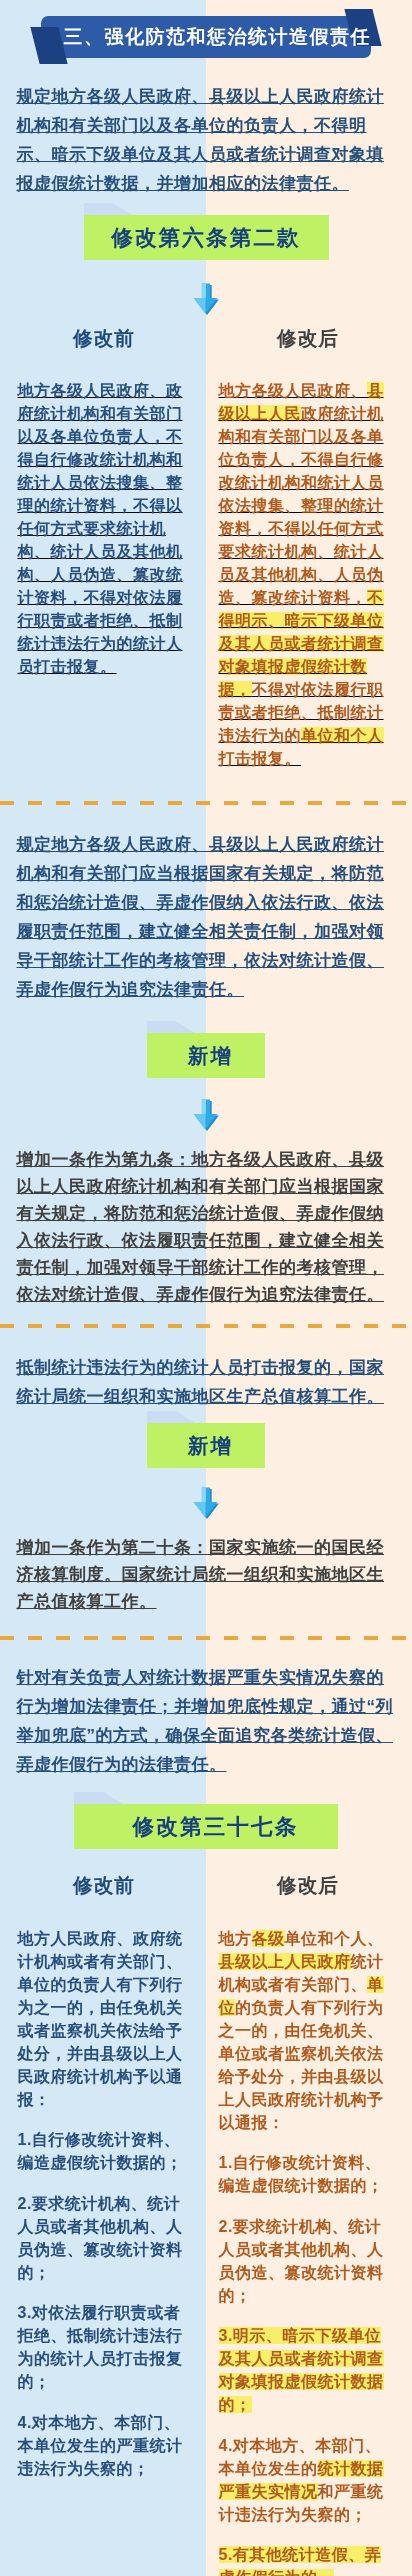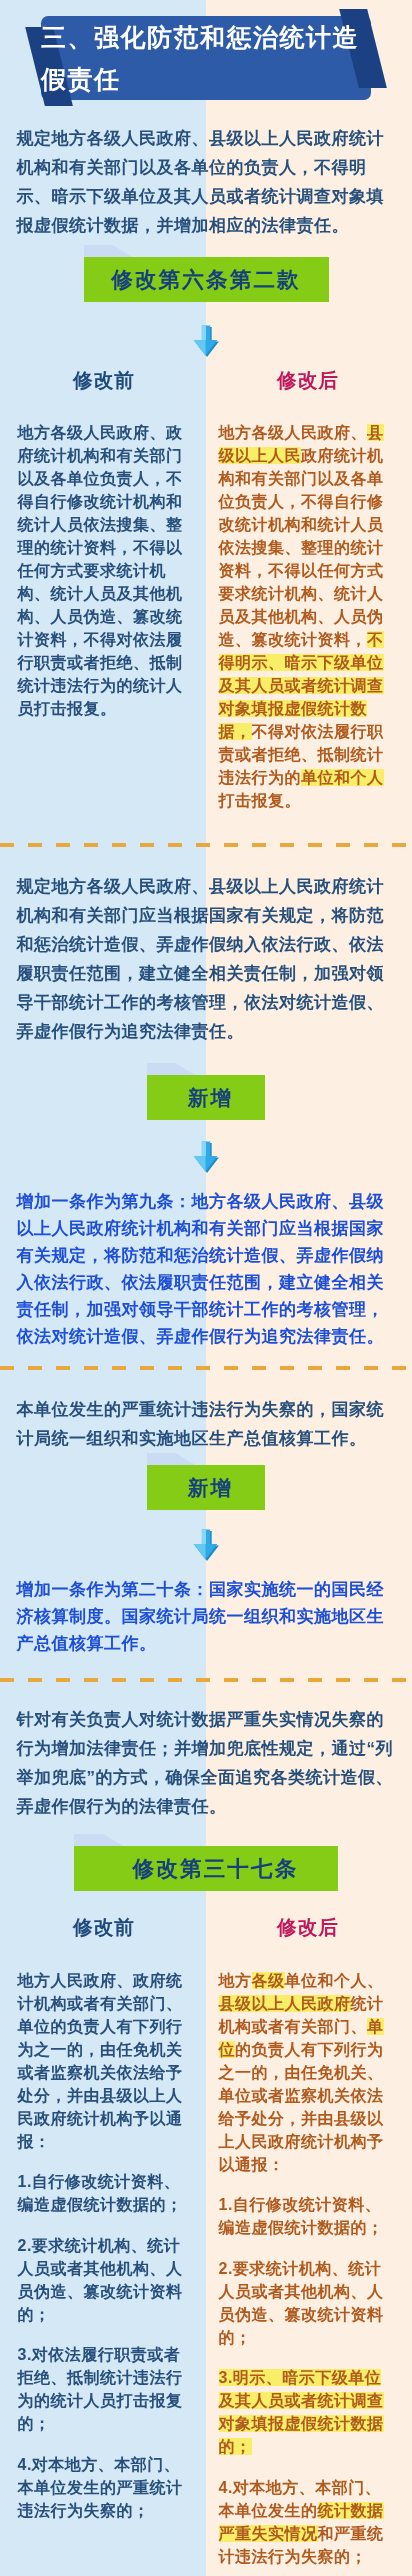--- a/index.html
+++ b/index.html
@@ -10,54 +10,54 @@
   }
   .bg{position:absolute;top:0;bottom:0;width:50%;}
   .bg-left{left:0;background:#d5e8f6;}
   .bg-right{right:0;background:#fdf0e2;}
   .content{position:relative;}
 
   
   .title-banner{
     position:relative;z-index:0;width:330px;margin:15.5px auto 0;
     background:#2d5ba7;border-radius:7.2px;color:#ffffff;
-    font-size:25px;line-height:42px;text-align:left;letter-spacing:1.5px;
+    font-size:19px;line-height:42px;text-align:right;letter-spacing:1.5px;
   }
   .title-banner::before{
     content:"";position:absolute;z-index:-1;left:-6.2px;top:11.3px;bottom:-6.2px;width:28px;
     background:#1b4183;transform:skewX(14deg);
   }
   .title-banner::after{
     content:"";position:absolute;z-index:-1;right:-6.2px;top:-6.2px;bottom:11.3px;width:28px;
     background:#1b4183;transform:skewX(14deg);
   }
 
   
   .ribbon{
     position:relative;z-index:0;height:45px;margin-left:auto;margin-right:auto;
-    background:#84cc16;display:flex;align-items:center;justify-content:center;
+    background:#bef264;display:flex;align-items:center;justify-content:center;
     color:#163f7d;letter-spacing:2.1px;
   }
   .ribbon::before{
     content:"";position:absolute;left:0;top:-12.4px;width:49px;height:12.4px;
     background:#c9dcf3;clip-path:polygon(0 0,58% 0,100% 100%,0 100%);
   }
   .ribbon.wide{width:245px;font-size:21.6px;}
   .ribbon.small{width:109px;font-size:20.6px;padding-left:9px;}
 
-  .para{margin-left:16.5px;margin-right:18px;font-size:17px;line-height:29px;letter-spacing:0.5px;margin-bottom:0;}
+  .para{margin-left:16.5px;margin-right:18px;font-size:17px;line-height:29px;letter-spacing:0.5px;margin-bottom:0;text-decoration:underline;}
   .navy{color:#274f7c;}
-  .orange{color:#1d4ed8;}
+  .orange{color:#404040;}
 
   .arrow{display:block;margin-left:auto;margin-right:auto;}
 
   .hdr-row{display:flex;padding:0 14px;gap:24px;}
   .hdr{flex:1;text-align:center;font-size:19.6px;letter-spacing:1px;}
   .hdr.before{color:#1d4a7a;}
-  .hdr.after{color:#be185d;}
+  .hdr.after{color:#404040;}
 
   .cmp-row{display:flex;justify-content:space-between;padding:0 15.5px 0 17.5px;}
   .col{width:178px;font-size:16px;line-height:23px;letter-spacing:0.5px;}
   .col.before{color:#274f7c;}
   .col.after{color:#b05a1e;}
   .col p{margin:0 0 17.5px 0;}
   .col p:last-child{margin-bottom:0;}
   .hl{background:#f8ee67;}
 
   .divider{
@@ -88,21 +88,21 @@
     <polygon points="21,1 37,1 37,29 51,29 28,59 5,29 21,29" fill="#2fa9e8"></polygon>
     <rect x="21" y="1" width="8" height="28" fill="#85d8f7"></rect>
     <polygon points="5,29 28,29 28,59" fill="#64c8f2"></polygon>
   </svg>
 
   <div class="hdr-row" style="margin-top:9.3px;">
     <div class="hdr before">修改前</div>
     <div class="hdr after">修改后</div>
   </div>
 
-  <div class="cmp-row" style="margin-top:27px;">
+  <div class="cmp-row" style="margin-top:27px;text-decoration:underline;">
     <div class="col before">
         <p><span>地方各级人民政府、政府统计机构和有关部门以及各单位负责人，不得自行修改统计机构和统计人员依法搜集、整理的统计资料，不得以任何方式要求统计机构、统计人员及其他机构、人员伪造、篡改统计资料，不得对依法履行职责或者拒绝、抵制统计违法行为的统计人员打击报复。</span></p>
       </div>
     <div class="col after">
         <p><span>地方各级人民政府、</span><span class="hl">县级以上人民</span><span>政府统计机构和有关部门以及各单位负责人，不得自行修改统计机构和统计人员依法搜集、整理的统计资料，不得以任何方式要求统计机构、统计人员及其他机构、人员伪造、篡改统计资料，</span><span class="hl">不得明示、暗示下级单位及其人员或者统计调查对象填报虚假统计数据，</span><span>不得对依法履行职责或者拒绝、抵制统计违法行为的</span><span class="hl">单位和个人</span><span>打击报复。</span></p>
       </div>
   </div>
 
   <div class="divider" style="margin-top:31px;"></div>
 
@@ -116,21 +116,21 @@
     <polygon points="24,4 40,4 40,32 54,32 31,62 8,32 24,32" fill="#1a8ccb"></polygon>
     <polygon points="21,1 37,1 37,29 51,29 28,59 5,29 21,29" fill="#2fa9e8"></polygon>
     <rect x="21" y="1" width="8" height="28" fill="#85d8f7"></rect>
     <polygon points="5,29 28,29 28,59" fill="#64c8f2"></polygon>
   </svg>
 
   <p class="para orange" style="margin-top:14.4px;line-height:27px;">增加一条作为第九条：地方各级人民政府、县级以上人民政府统计机构和有关部门应当根据国家有关规定，将防范和惩治统计造假、弄虚作假纳入依法行政、依法履职责任范围，建立健全相关责任制，加强对领导干部统计工作的考核管理，依法对统计造假、弄虚作假行为追究法律责任。</p>
 
   <div class="divider" style="margin-top:15.5px;"></div>
 
-  <p class="para navy" style="margin-top:25px;">本单位发生的严重统计违法行为失察的，国家统计局统一组织和实施地区生产总值核算工作。</p>
+  <p class="para navy" style="margin-top:25px;">抵制统计违法行为的统计人员打击报复的，国家统计局统一组织和实施地区生产总值核算工作。</p>
 
   <div class="ribbon small" style="margin-top:12.4px;">
     <span>新增</span>
   </div>
 
   <svg class="arrow" style="margin-top:18.5px;" width="30" height="33" viewBox="0 0 58 64">
     <polygon points="24,4 40,4 40,32 54,32 31,62 8,32 24,32" fill="#1a8ccb"></polygon>
     <polygon points="21,1 37,1 37,29 51,29 28,59 5,29 21,29" fill="#2fa9e8"></polygon>
     <rect x="21" y="1" width="8" height="28" fill="#85d8f7"></rect>
     <polygon points="5,29 28,29 28,59" fill="#64c8f2"></polygon>

